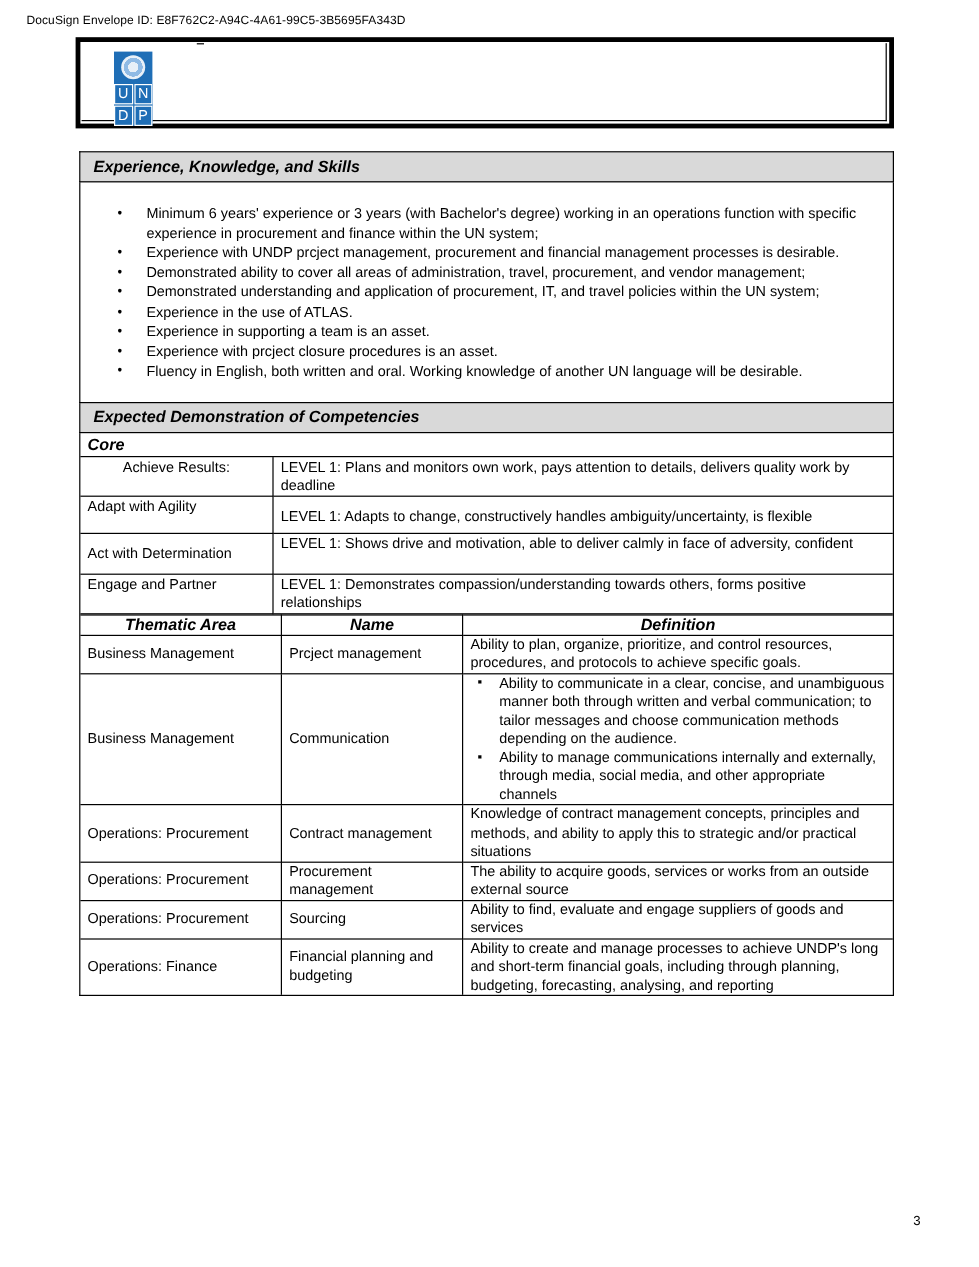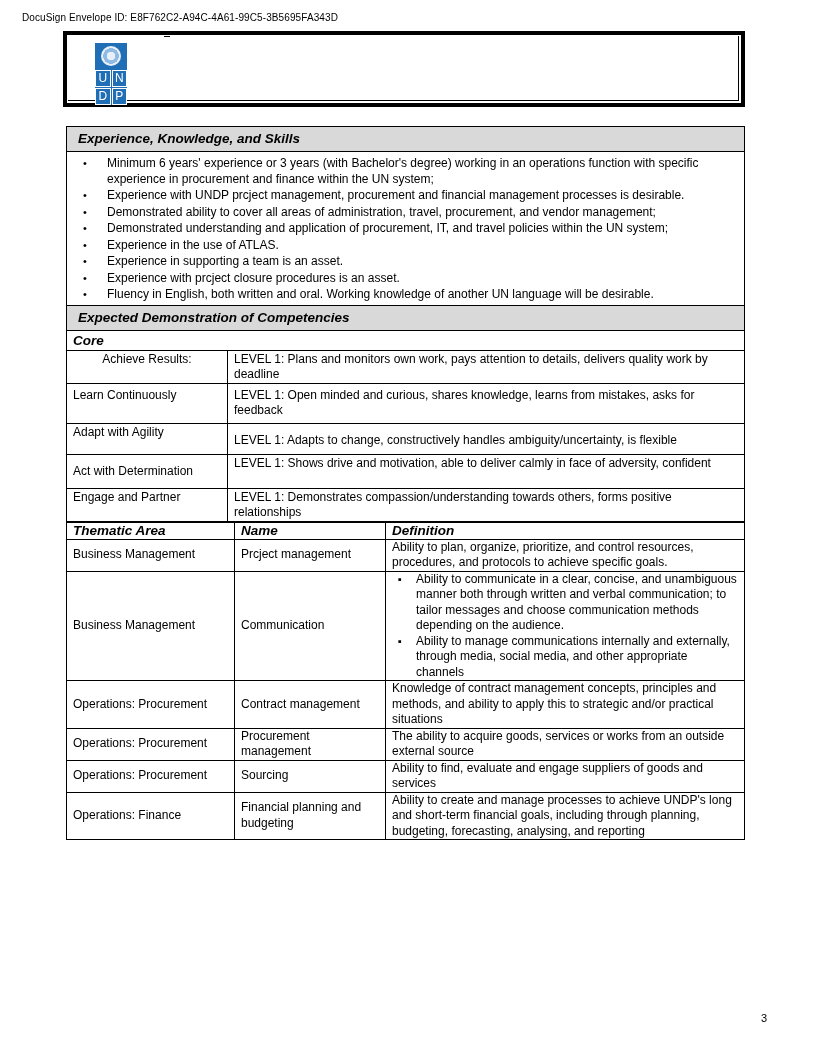--- a/index.html
+++ b/index.html
@@ -18,34 +18,34 @@
   .logo .letters span { color: #fff; font-size: 12px; text-align: center; line-height: 15px;
                         border: 0.5px solid #fff; }
   .tick { position: absolute; left: 96px; top: 0px; width: 6px; height: 1px; background: #000; }
   .title { position: absolute; left: 104px; top: 20px; font-size: 12.5px; font-weight: bold; letter-spacing: 0.1px; }
 
   .main-table { position: absolute; left: 66px; top: 126px; width: 679px; border-collapse: collapse;
                 font-size: 12px; }
   .main-table td { border: 1px solid #000; vertical-align: top; padding: 0; }
   .section-head { background: #d9d9d9; font-style: italic; font-weight: bold; font-size: 13.5px;
                   padding: 4px 0 3px 11px !important; height: 17px; }
-  .bullets { list-style: none; margin: 0; padding: 4px 0 1px 0; }
+  .bullets { list-style: none; margin: 15px; padding: 4px 0 1px 0; }
   .bullets li { position: relative; padding-left: 40px; line-height: 15.5px; margin-bottom: 1px; font-size: 12px; }
   .bullets li::before { content: "\2022"; position: absolute; left: 16px; top: 0; font-size: 11px; }
 
   .core-table { width: 100%; border-collapse: collapse; font-size: 12px; }
   .core-table td { border: 1px solid #000; padding: 1px 6px; line-height: 15px; vertical-align: top; }
   .core-table td:first-child { width: 148px; }
   .sub-head { font-style: italic; font-weight: bold; font-size: 13.5px; padding: 2px 6px !important; }
 
   .tech-table { width: 100%; border-collapse: collapse; font-size: 12px; }
   .tech-table td { border: 1px solid #000; padding: 0 6px; line-height: 15.5px; vertical-align: middle; }
   .tech-table .col1 { width: 155px; }
   .tech-table .col2 { width: 138px; }
-  .tech-table th { border: 1px solid #000; text-align: left; font-style: italic; font-weight: bold;
+  .tech-table th { border: 1px solid #000; text-align: center; font-style: italic; font-weight: bold;
                    font-size: 13.5px; padding: 0 6px; line-height: 16px; }
   .def-list { list-style: none; margin: 0; padding: 0; }
   .def-list li { position: relative; padding-left: 24px; }
   .def-list li::before { content: "\25AA"; position: absolute; left: 6px; top: 0; font-size: 11px; }
   .page-num { position: absolute; left: 761px; top: 1012px; font-size: 11px; }
 </style>
 </head>
 <body>
 
 <div class="envelope">DocuSign Envelope ID: E8F762C2-A94C-4A61-99C5-3B5695FA343D</div>
@@ -90,24 +90,20 @@
   <tr>
     <td>
       <table class="core-table">
         <tbody>
               <tr>
                 <td colspan="2" class="sub-head" style="border-top:none;border-left:none;border-right:none;margin-left:45px;">Core</td>
               </tr>
         <tr style="height:32px;">
           <td style="border-left:none;text-align:center;">Achieve Results:</td>
           <td style="border-right:none;">LEVEL 1: Plans and monitors own work, pays attention to details, delivers quality work by deadline</td>
-        </tr>
-        <tr style="height:40px;">
-          <td style="border-left:none;padding-top:4px;">Learn Continuously</td>
-          <td style="border-right:none;padding-top:4px;">LEVEL 1: Open minded and curious, shares knowledge, learns from mistakes, asks for feedback</td>
         </tr>
         <tr style="height:31px;">
           <td style="border-left:none;">Adapt with Agility</td>
           <td style="border-right:none;vertical-align:bottom;padding-bottom:6px;">LEVEL 1: Adapts to change, constructively handles ambiguity/uncertainty, is flexible</td>
         </tr>
         <tr style="height:34px;">
           <td style="border-left:none;vertical-align:middle;">Act with Determination</td>
           <td style="border-right:none;margin-left:11px;">LEVEL 1: Shows drive and motivation, able to deliver calmly in face of adversity, confident</td>
         </tr>
         <tr style="height:32px;">

